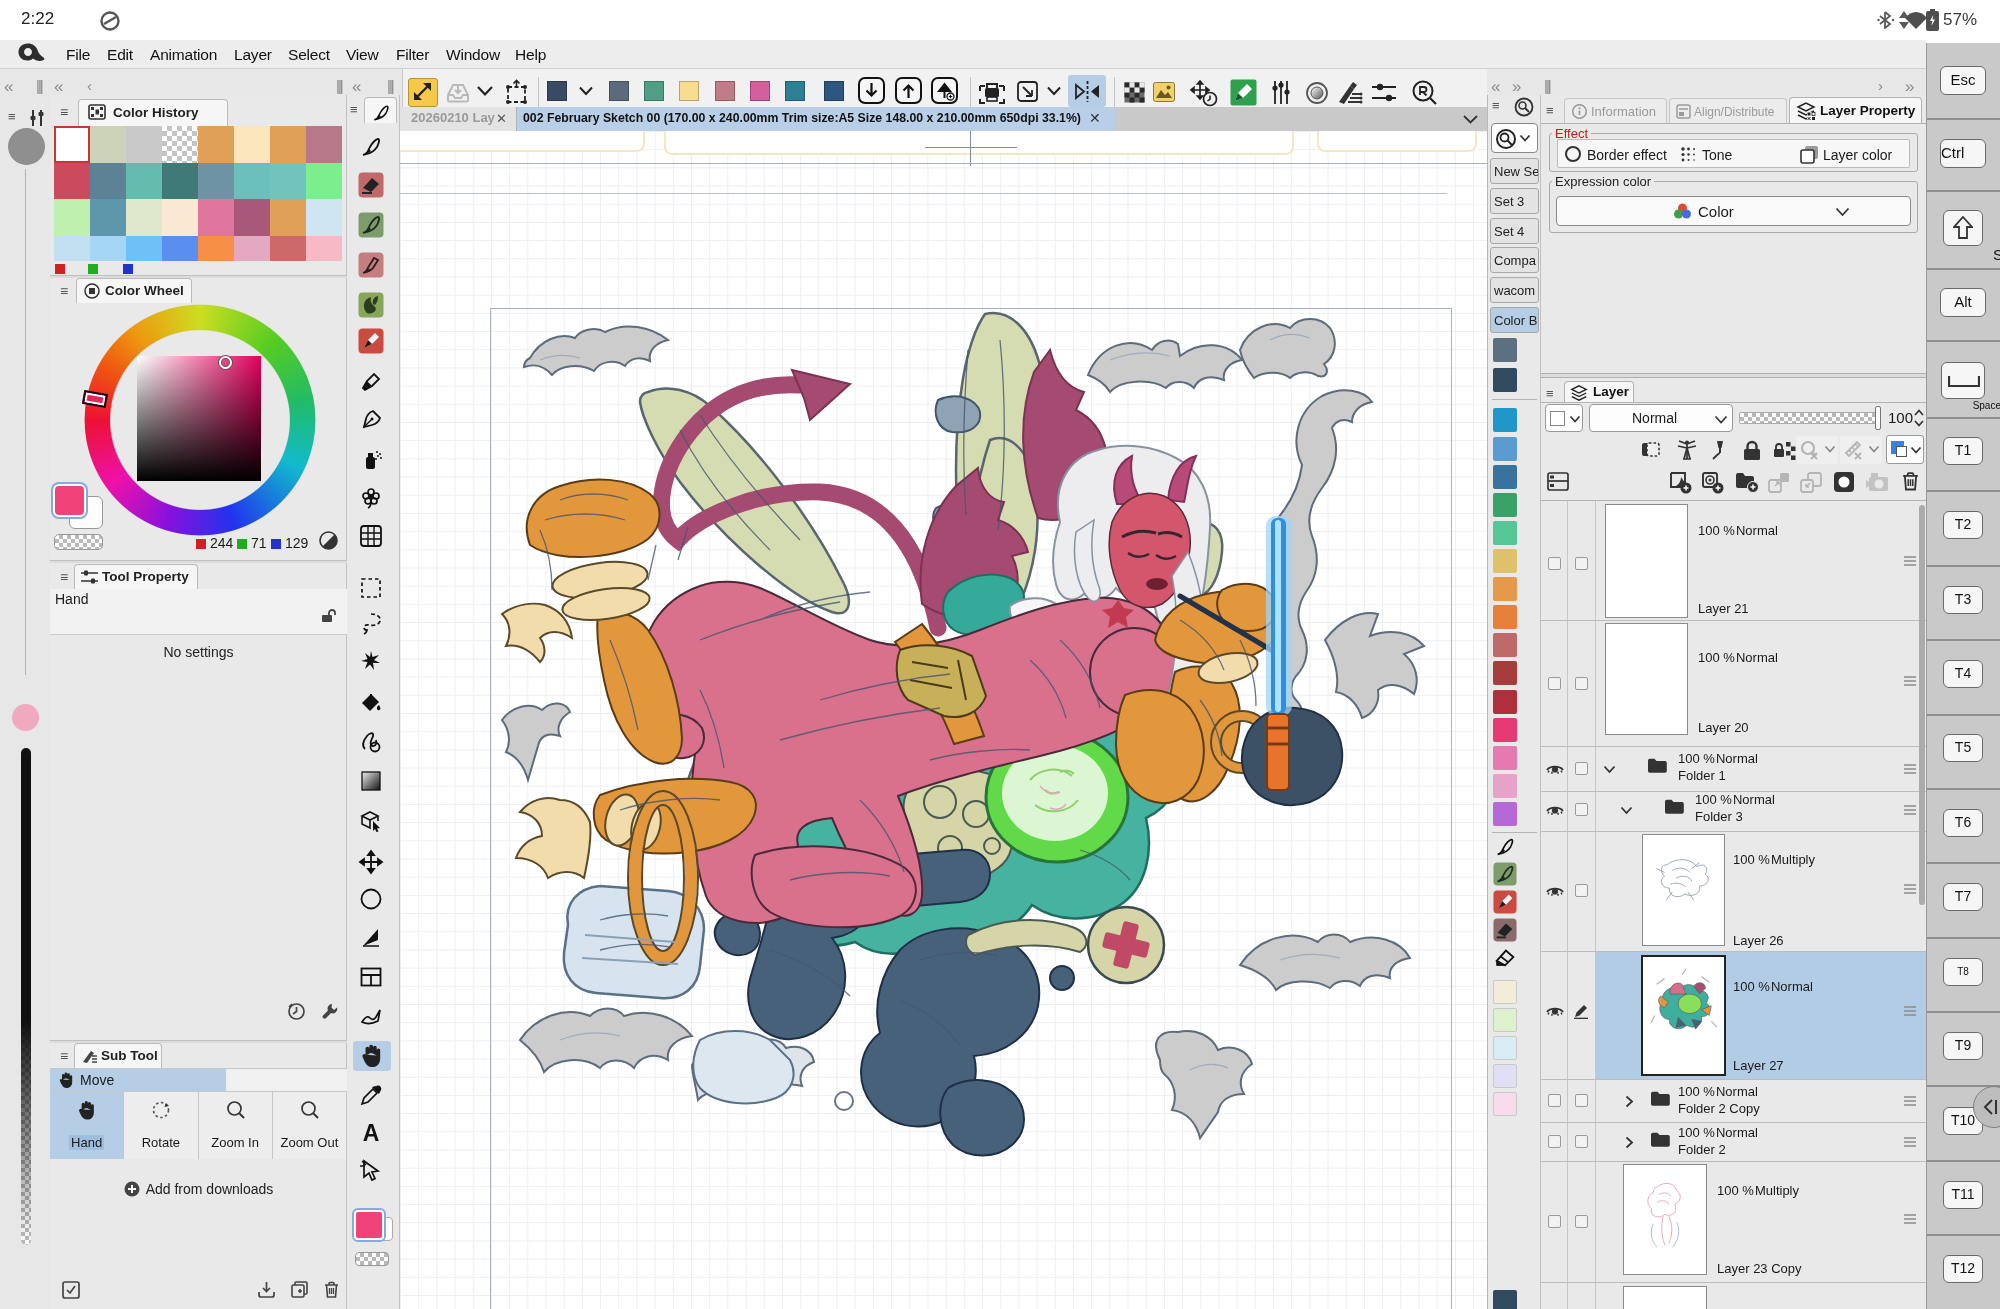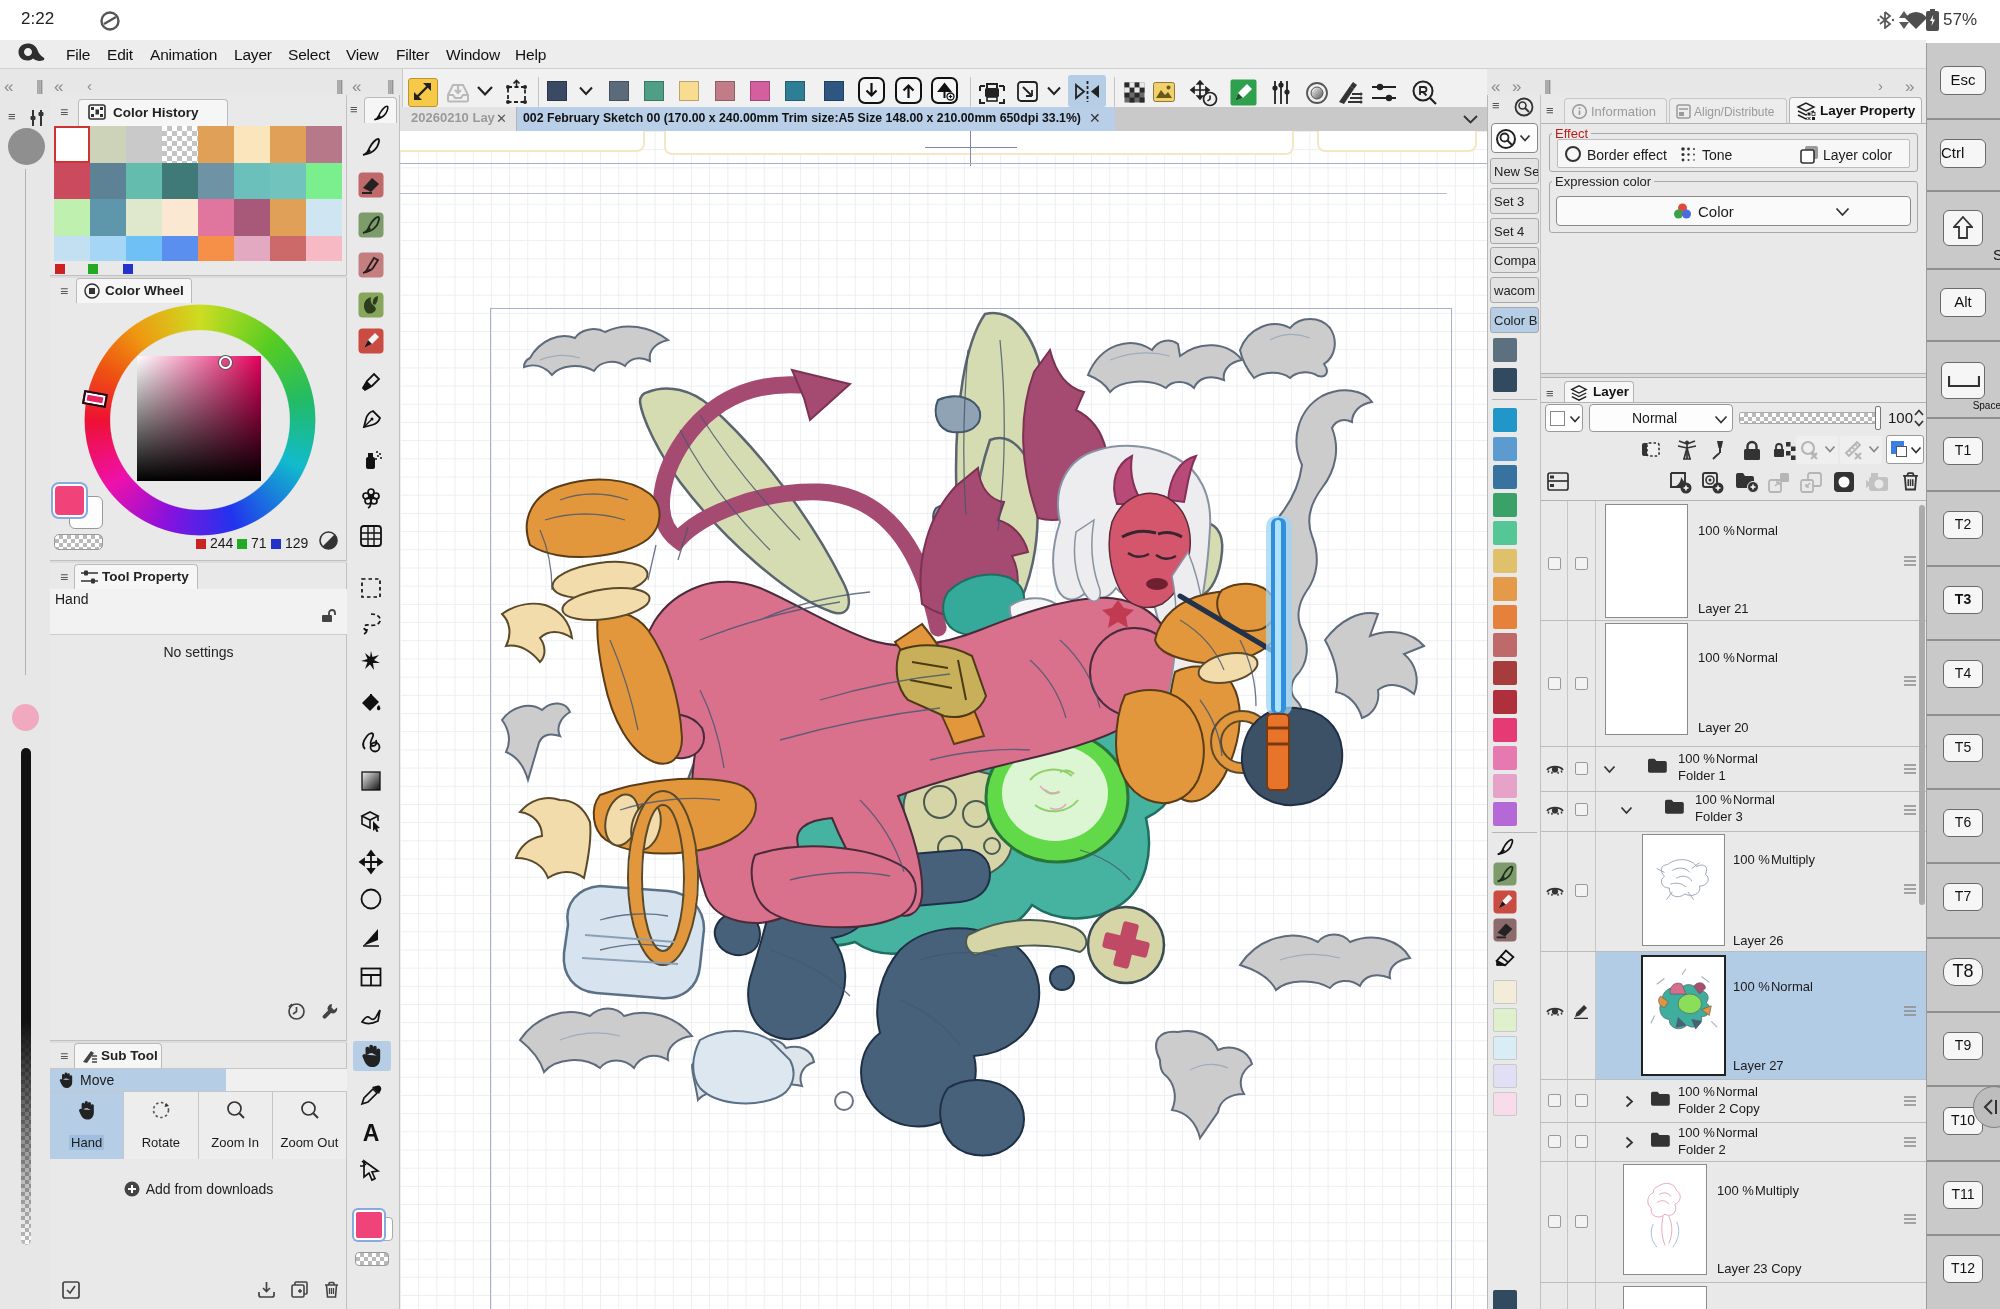--- a/index.html
+++ b/index.html
@@ -1375,26 +1375,26 @@
   <div class="abs" style="left:0;top:203px;width:96px;text-align:right;font-size:15px;color:#111;">Shift</div>
   <div class="abs" style="left:13px;top:245px;width:46px;height:29px;background:#f6f6f6;border:1.5px solid #6a6a6a;border-radius:6px;text-align:center;line-height:26px;font-size:15px;color:#111;">Alt</div>
   <div class="abs" style="left:14px;top:319px;width:44px;height:37px;background:#f6f6f6;border:1.5px solid #6a6a6a;border-radius:6px;">
       <svg style="position:absolute;left:6px;top:12px;" width="32" height="13" viewBox="0 0 32 13">
         <path d="M1 1 V11 H31 V1" fill="none" stroke="#333" stroke-width="2.2"></path>
       </svg>
     </div>
   <div class="abs" style="left:0;top:357px;width:74px;text-align:right;font-size:10px;color:#111;">Space</div>
   <div class="abs" style="left:16px;top:394px;width:40px;height:28px;background:#f6f6f6;border:1.5px solid #6a6a6a;border-radius:6px;text-align:center;line-height:25px;font-size:14px;color:#111;">T1</div>
   <div class="abs" style="left:16px;top:468px;width:40px;height:28px;background:#f6f6f6;border:1.5px solid #6a6a6a;border-radius:6px;text-align:center;line-height:25px;font-size:14px;color:#111;">T2</div>
-  <div class="abs" style="left:16px;top:543px;width:40px;height:28px;background:#f6f6f6;border:1.5px solid #6a6a6a;border-radius:6px;text-align:center;line-height:25px;font-size:14px;color:#111;font-weight:bold;">T3</div>
+  <div class="abs" style="left:16px;top:543px;width:40px;height:28px;background:#f6f6f6;border:1.5px solid #6a6a6a;border-radius:6px;text-align:center;line-height:25px;font-size:14px;color:#111;">T3</div>
   <div class="abs" style="left:16px;top:617px;width:40px;height:28px;background:#f6f6f6;border:1.5px solid #6a6a6a;border-radius:6px;text-align:center;line-height:25px;font-size:14px;color:#111;">T4</div>
   <div class="abs" style="left:16px;top:691px;width:40px;height:28px;background:#f6f6f6;border:1.5px solid #6a6a6a;border-radius:6px;text-align:center;line-height:25px;font-size:14px;color:#111;">T5</div>
   <div class="abs" style="left:16px;top:766px;width:40px;height:28px;background:#f6f6f6;border:1.5px solid #6a6a6a;border-radius:6px;text-align:center;line-height:25px;font-size:14px;color:#111;">T6</div>
   <div class="abs" style="left:16px;top:840px;width:40px;height:28px;background:#f6f6f6;border:1.5px solid #6a6a6a;border-radius:6px;text-align:center;line-height:25px;font-size:14px;color:#111;">T7</div>
-  <div class="abs" style="left:16px;top:915px;width:40px;height:28px;background:#f6f6f6;border:1.5px solid #6a6a6a;border-radius:12px;text-align:center;line-height:25px;font-size:18px;color:#111;">T8</div>
+  <div class="abs" style="left:16px;top:915px;width:40px;height:28px;background:#f6f6f6;border:1.5px solid #6a6a6a;border-radius:6px;text-align:center;line-height:25px;font-size:10px;color:#111;">T8</div>
   <div class="abs" style="left:16px;top:989px;width:40px;height:28px;background:#f6f6f6;border:1.5px solid #6a6a6a;border-radius:6px;text-align:center;line-height:25px;font-size:14px;color:#111;">T9</div>
   <div class="abs" style="left:16px;top:1064px;width:40px;height:28px;background:#f6f6f6;border:1.5px solid #6a6a6a;border-radius:6px;text-align:center;line-height:25px;font-size:14px;color:#111;">T10</div>
   <div class="abs" style="left:16px;top:1138px;width:40px;height:28px;background:#f6f6f6;border:1.5px solid #6a6a6a;border-radius:6px;text-align:center;line-height:25px;font-size:14px;color:#111;">T11</div>
   <div class="abs" style="left:16px;top:1212px;width:40px;height:28px;background:#f6f6f6;border:1.5px solid #6a6a6a;border-radius:6px;text-align:center;line-height:25px;font-size:14px;color:#111;">T12</div>
   <div class="abs" style="left:0;top:74.5px;width:74px;height:2px;background:#8f8f8f;"></div>
   <div class="abs" style="left:0;top:146.5px;width:74px;height:2px;background:#8f8f8f;"></div>
   <div class="abs" style="left:0;top:225px;width:74px;height:2px;background:#8f8f8f;"></div>
   <div class="abs" style="left:0;top:297px;width:74px;height:2px;background:#8f8f8f;"></div>
   <div class="abs" style="left:0;top:374px;width:74px;height:2px;background:#8f8f8f;"></div>
   <div class="abs" style="left:0;top:447px;width:74px;height:2px;background:#8f8f8f;"></div>

